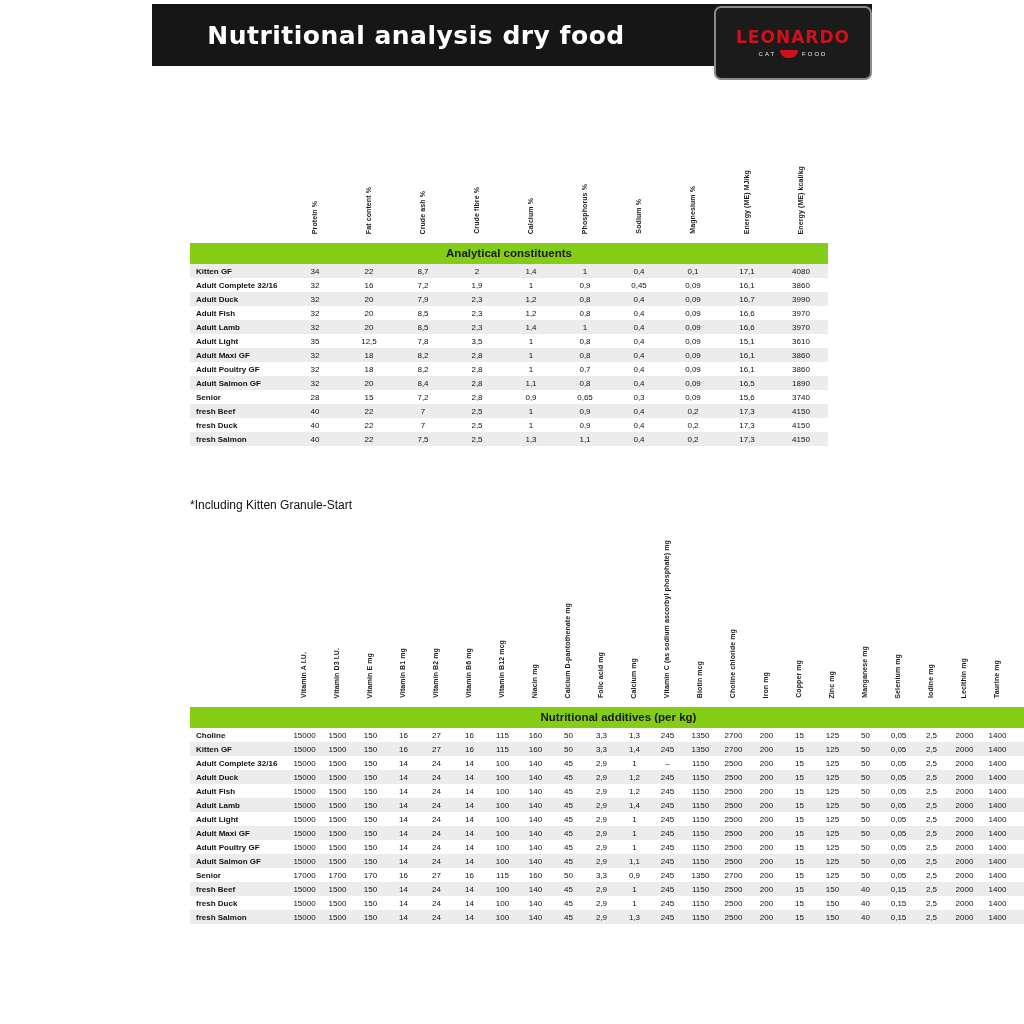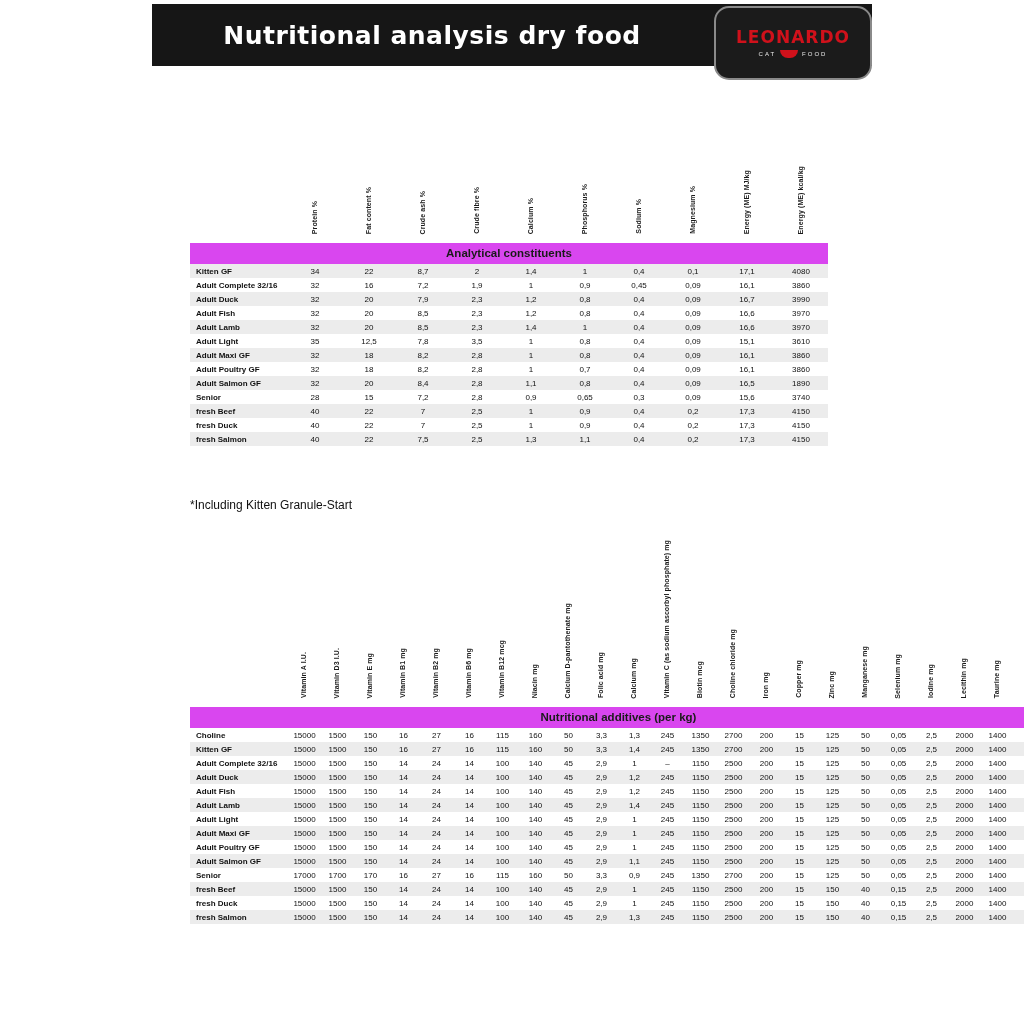--- a/index.html
+++ b/index.html
@@ -13,34 +13,34 @@
   }
 
   
   .header-band{
     position:absolute;
     left:152px;top:4px;width:720px;height:62px;
     background:#161616;
   }
   .header-title{
     position:absolute;
-    left:152px;top:4px;width:560px;height:62px;
+    left:136px;top:4px;width:560px;height:62px;
     display:flex;align-items:center;justify-content:center;
     color:#ffffff;
     font-size:25px;
     font-weight:bold;
     letter-spacing:.5px;
     font-family:"DejaVu Sans", sans-serif;
   }
   .logo-box{
     position:absolute;
     left:714px;top:6px;width:154px;height:70px;
     background:#1b1b1b;
     border:2px solid #8a8a8a;
-    border-radius:15px;
+    border-radius:7px;
     display:flex;flex-direction:column;align-items:center;justify-content:center;
   }
   .logo-word{
     color:#d0111b;
     font-size:17px;
     font-weight:bold;
     letter-spacing:1px;
     font-family:"DejaVu Sans", sans-serif;
     line-height:1;
   }
@@ -74,21 +74,21 @@
     white-space:nowrap;
     font-size:7px;
     line-height:1.15;
     font-weight:600;
     letter-spacing:.1px;
     display:inline-block;
     text-align:left;
   }
   .vcell{text-align:center;}
   .section-title td{
-    background:#d946ef;
+    background:#84cc16;
     text-align:center;
     font-weight:bold;
     font-size:11.5px;
     padding:4px 0 5px 0;
     border-top:1px solid #ffffff;
   }
   tbody.data tr td{
     font-size:8px;
     padding:2.5px 2px;
     text-align:center;

